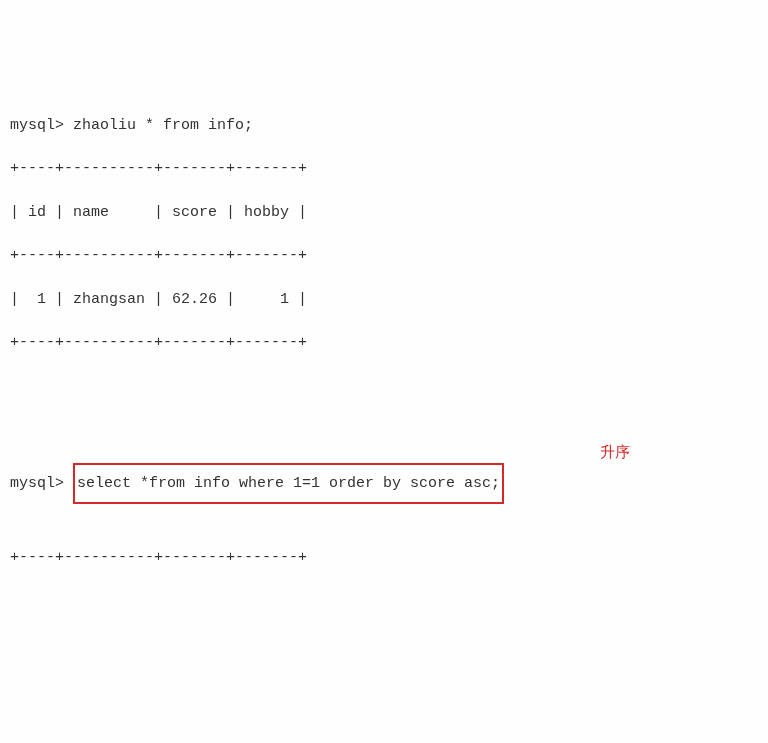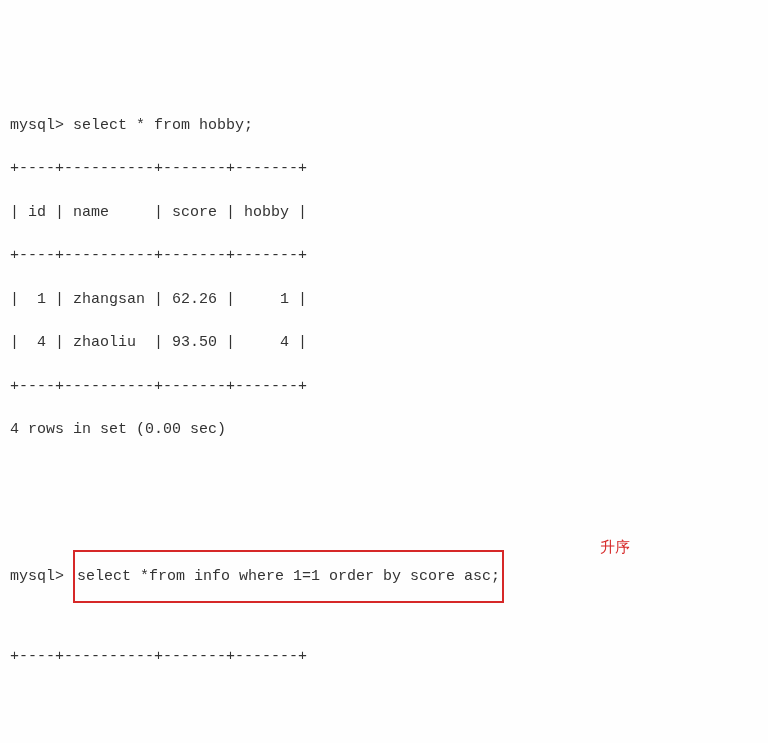--- a/index.html
+++ b/index.html
@@ -11,51 +11,49 @@
       line-height: 1.45;
       color: #333;
       white-space: pre;
       width: 768px;
       box-sizing: border-box;
       position: relative;
     }
     .line { display: block; }
     .query-box {
       border: 2px solid #d62828;
-      padding: 14px 2px;
+      padding: 8px 2px;
       display: inline-block;
       line-height: 1.4;
     }
     .annotation {
       color: #d62828;
       font-family: Arial, sans-serif;
       font-size: 15px;
       position: absolute;
     }
     .block { position: relative; }
   </style>
 </head>
 <body>
 
 
 
 <div class="block">
-<span class="line"><span>mysql&gt;</span> <span>select * from hobby;</span></span>
+<span class="line"><span>mysql&gt;</span> <span>zhaoliu * from info;</span></span>
 <span class="line">+----+----------+-------+-------+</span>
 <span class="line">| id | name     | score | hobby |</span>
 <span class="line">+----+----------+-------+-------+</span>
 <span class="line">|  1 | zhangsan | 62.26 |     1 |</span>
-<span class="line">|  4 | zhaoliu  | 93.50 |     4 |</span>
 <span class="line">+----+----------+-------+-------+</span>
-<span class="line">4 rows in set (0.00 sec)</span>
 </div>
 <span class="line">&nbsp;</span>
 <div class="block">
 <span class="line"><span>mysql&gt;</span> <span class="query-box"><span>select *from info where 1=1 order by score asc;</span></span></span>
-<span class="annotation" style="left:590px;top:8px;">升序</span>
+<span class="annotation" style="left:590px;top:0px;">升序</span>
 <span class="line">+----+----------+-------+-------+</span>
 
 
 
 
 
 
 
 
 </div>

